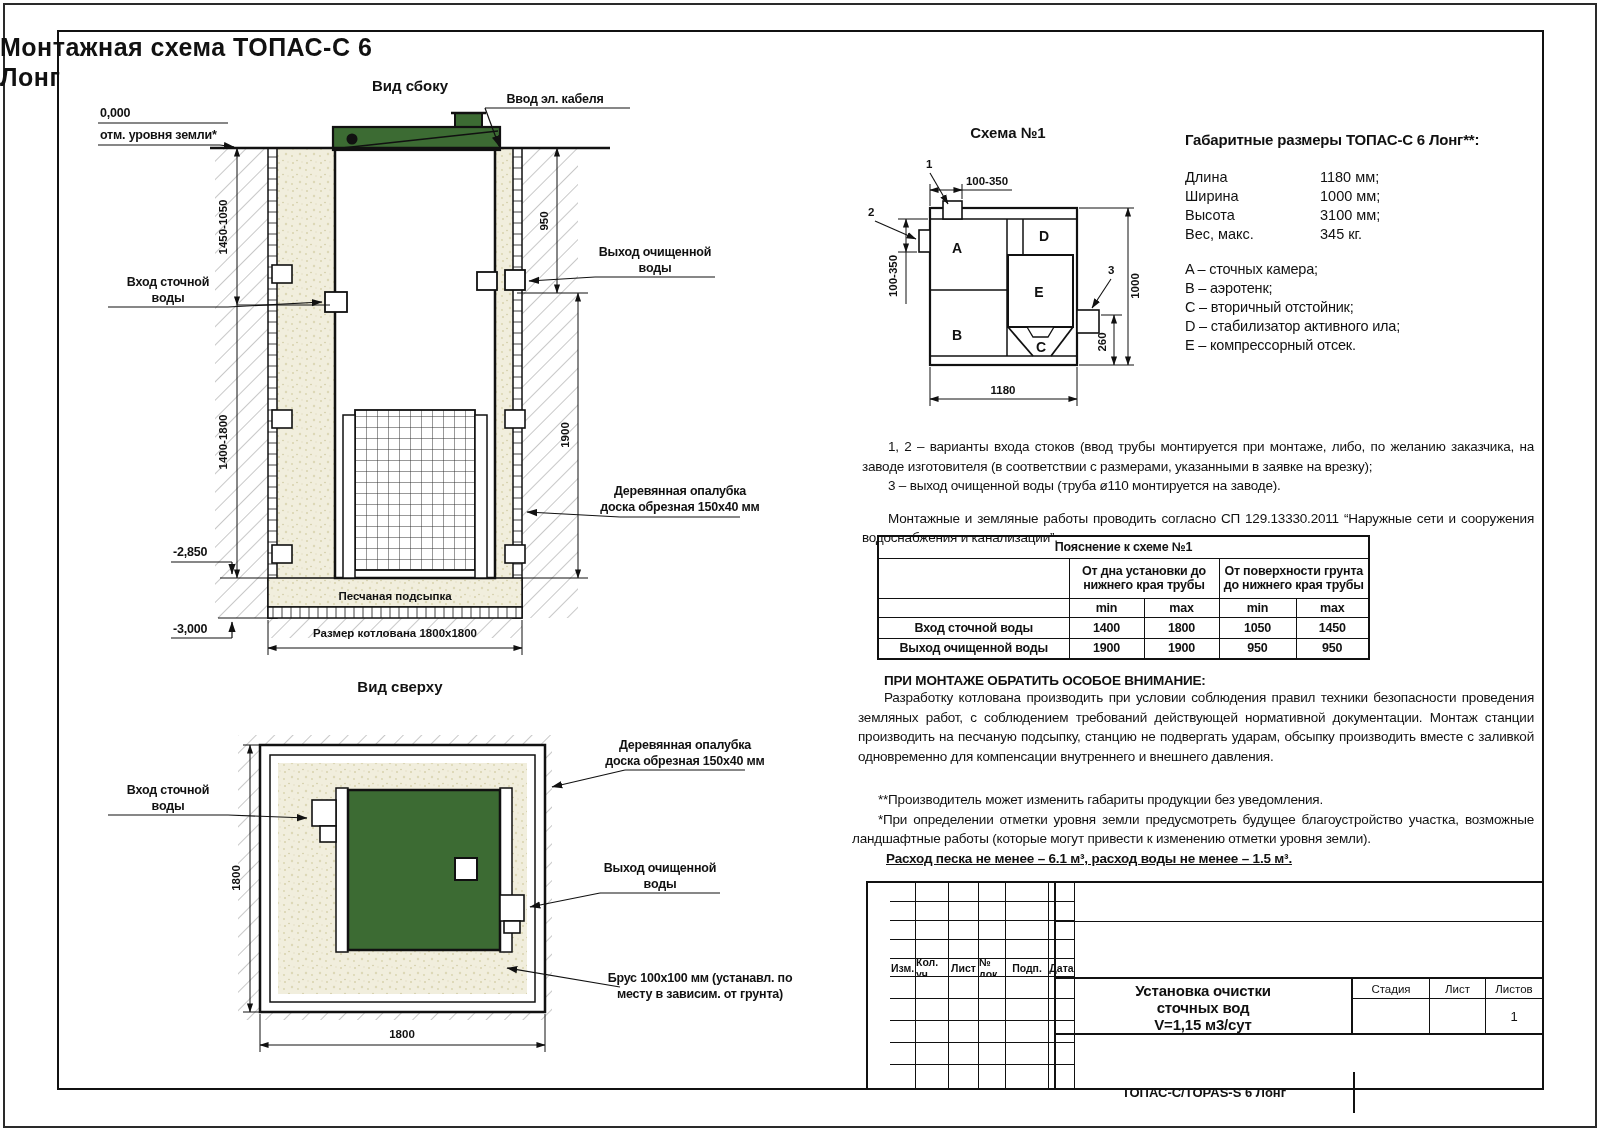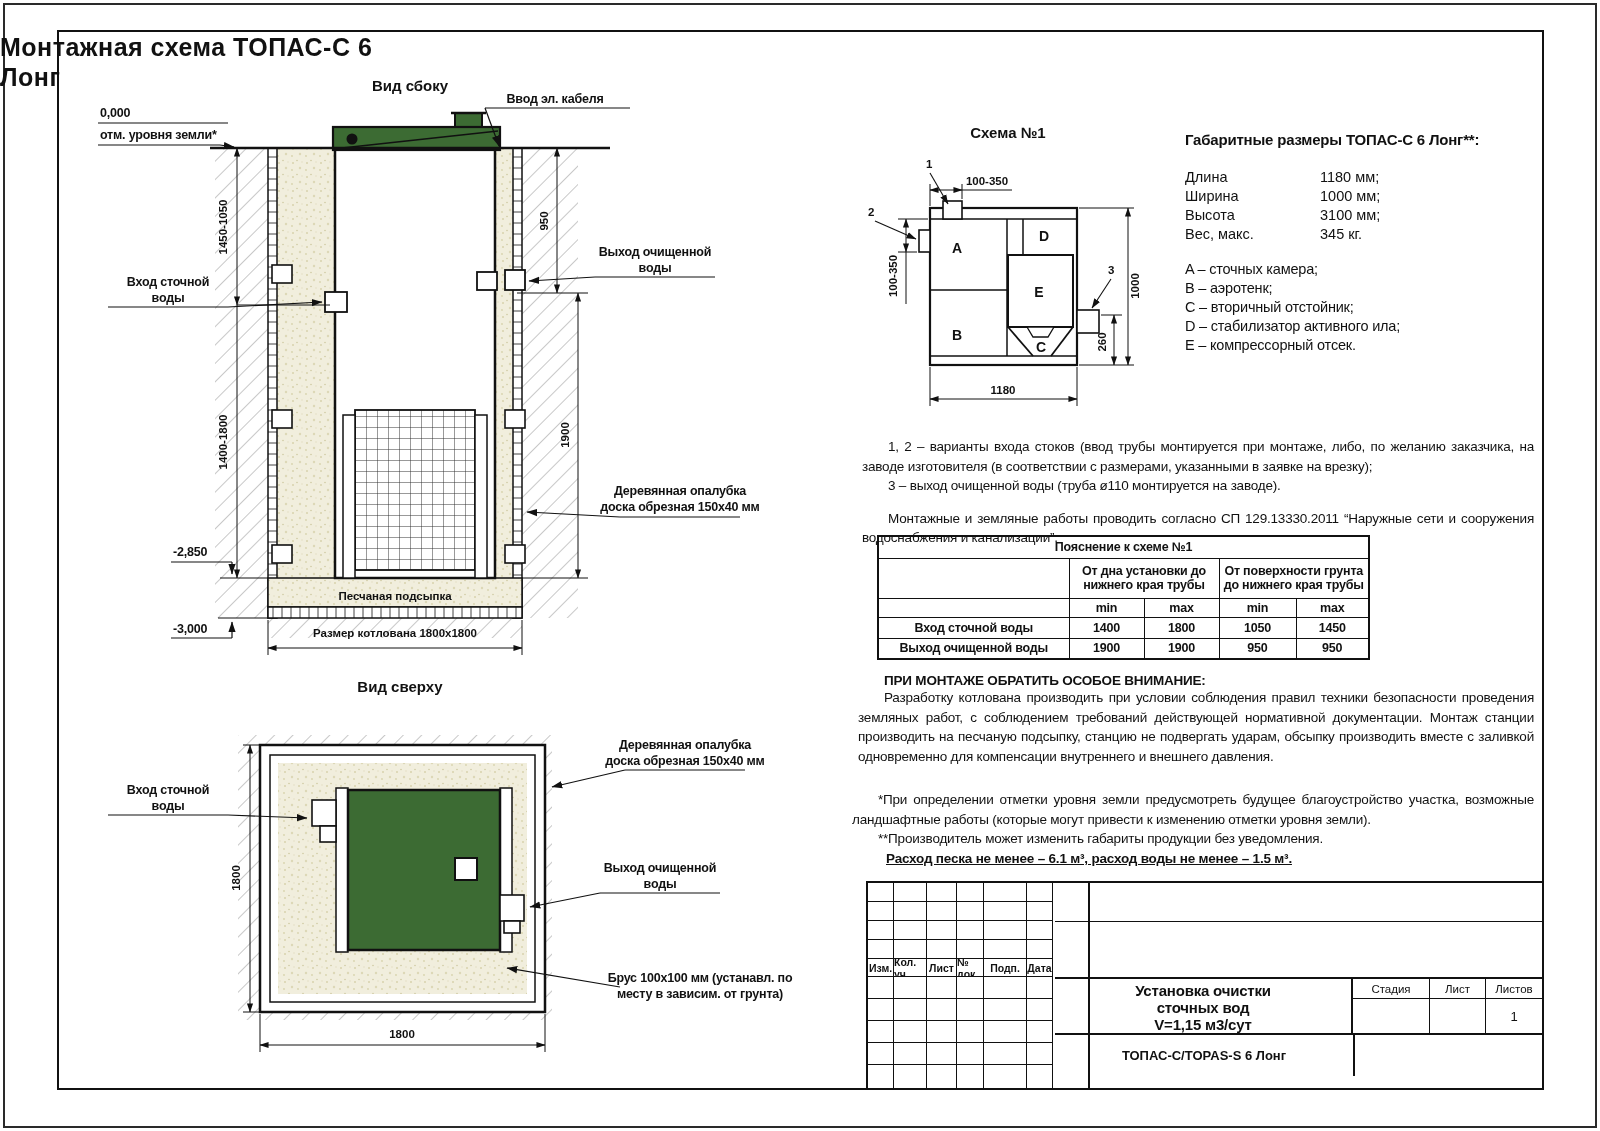--- a/index.html
+++ b/index.html
@@ -18,35 +18,35 @@
   .indent{text-indent:26px;}
   .specs-head{font-size:15px;font-weight:600;letter-spacing:-.2px;}
   .specs-row{display:flex;font-size:14.5px;font-weight:400;line-height:19px;}
   .specs-row .n{width:135px;}
   .legend-line{font-size:14.5px;font-weight:500;line-height:19px;letter-spacing:-.2px;}
   table.expl{border-collapse:collapse;table-layout:fixed;width:491px;}
   table.expl td{border:1.5px solid #111;text-align:center;font-size:12.5px;font-weight:600;padding:0;letter-spacing:-.2px;}
   .attn-head{font-size:13.5px;font-weight:700;letter-spacing:-.2px;}
   .consump{font-size:13.5px;font-weight:600;text-decoration:underline;letter-spacing:-.2px;}
   .tb{position:absolute;left:866px;top:881px;width:678px;height:209px;border:2px solid #111;box-sizing:border-box;}
-  .rev{position:absolute;left:0;top:0;width:222px;height:100%;display:grid;
+  .rev{position:absolute;left:0;top:0;width:188px;height:100%;display:grid;
        grid-template-columns:26px 33px 30px 27px 43px 26px;
-       grid-template-rows:19px 19px 19px 19px 18px 22px 22px 22px 22px auto;border-right:2px solid #111;box-sizing:border-box;}
+       grid-template-rows:19px 19px 19px 19px 18px 22px 22px 22px 22px auto;border-right:2px solid #111;box-sizing:border-box;padding-left:22px;}
   .rev div{border-right:1px solid #111;border-bottom:1px solid #111;font-size:10.5px;font-weight:600;
            display:flex;align-items:center;justify-content:center;overflow:hidden;}
   .tbr{position:absolute;left:187px;top:0;right:0;bottom:0;}
   .tb-top1{height:39px;border-bottom:1.5px solid #111;box-sizing:border-box;}
   .tb-top2{height:57px;border-bottom:2px solid #111;box-sizing:border-box;}
   .tb-mid{height:56px;border-bottom:2px solid #111;box-sizing:border-box;display:flex;}
   .doc-cell{width:300px;border-right:2px solid #111;box-sizing:border-box;text-align:center;
             font-size:15px;font-weight:600;line-height:17px;padding-top:3px;letter-spacing:-.2px;}
   .stage{width:189px;display:grid;grid-template-columns:77px 56px 56px;grid-template-rows:20px auto;}
   .stage div{border-right:1px solid #111;border-bottom:1px solid #111;display:flex;align-items:center;justify-content:center;
              font-size:11.5px;font-weight:400;}
-  .tb-bot{display:flex;height:41px;}
+  .tb-bot{display:flex;height:41px;margin-top:37px;}
   .model-cell{width:300px;border-right:2px solid #111;box-sizing:border-box;display:flex;align-items:center;justify-content:center;
               font-size:13px;font-weight:600;}
   .comp-cell{width:189px;display:flex;align-items:center;justify-content:center;font-size:17.5px;font-weight:600;letter-spacing:-.5px;}
   .fmt{position:absolute;top:1148px;font-size:12px;font-weight:600;}
 </style>
 </head>
 <body>
 
 <div class="sheet">
   <div class="page-border"></div>
@@ -404,22 +404,22 @@
     </tr>
   </tbody>
     </table>
 
   <div class="abs" style="left:858px;top:673px;width:676px">
     <div class="attn-head" style="text-indent:26px">ПРИ МОНТАЖЕ ОБРАТИТЬ ОСОБОЕ ВНИМАНИЕ:</div>
     <div class="para indent">Разработку котлована производить при условии соблюдения правил техники безопасности проведения земляных работ, с соблюдением требований действующей нормативной документации. Монтаж станции производить на песчаную подсыпку, станцию не подвергать ударам, обсыпку производить вместе с заливкой одновременно для компенсации внутреннего и внешнего давления.</div>
   </div>
 
   <div class="abs" style="left:852px;top:790px;width:682px">
+    <div class="para indent">**Производитель может изменить габариты продукции без уведомления.</div>
     <div class="para indent">*При определении отметки уровня земли предусмотреть будущее благоустройство участка, возможные ландшафтные работы (которые могут привести к изменению отметки уровня земли).</div>
-    <div class="para indent">**Производитель может изменить габариты продукции без уведомления.</div>
   </div>
   <div class="abs consump" style="left:886px;top:851px">Расход песка не менее – 6.1 м³, расход воды не менее – 1.5 м³.</div>
 
   <div class="tb">
     <div class="rev">
       <div></div>
         <div></div>
         <div></div>
         <div></div>
         <div></div>

